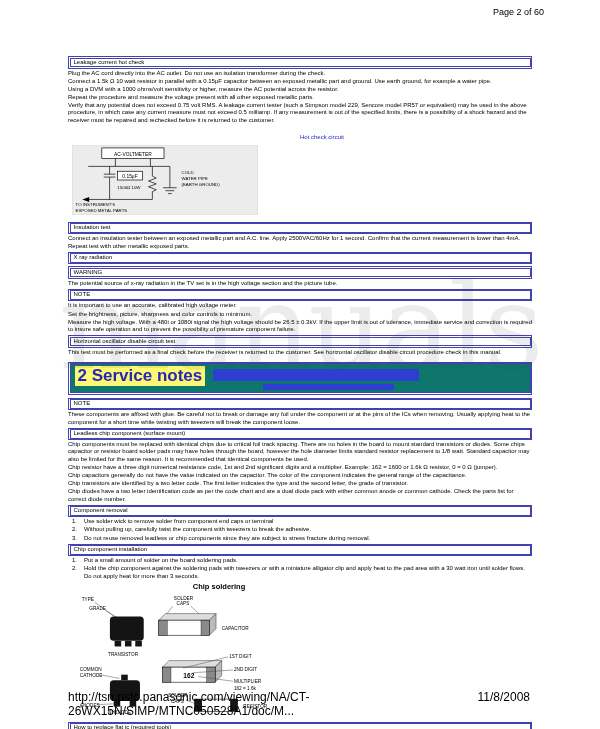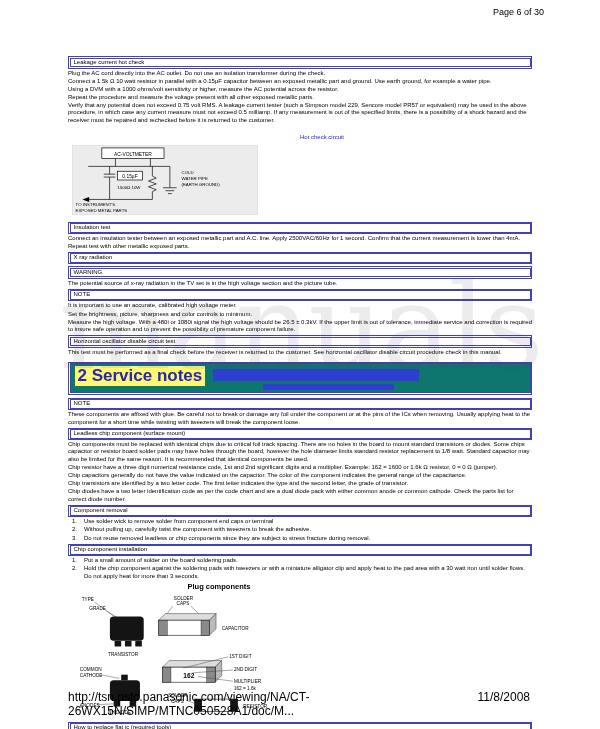--- a/index.html
+++ b/index.html
@@ -43,21 +43,21 @@
   svg .cap-top{fill:#dddddd;stroke:#000;stroke-width:0.4;}
   svg .cap-side{fill:#bbbbbb;stroke:#000;stroke-width:0.4;}
   svg .ll{stroke:#444;stroke-width:0.5;fill:none;}
   .footer{position:absolute;left:68px;right:70px;bottom:11px;display:flex;justify-content:space-between;font-size:12px;z-index:2;}
 </style>
 </head>
 <body>
 
 <div>
 
-  <div class="page-num">Page 6 of 30</div>
+  <div class="page-num">Page 2 of 60</div>
   <div class="watermark">manuals</div>
 
   <div class="content">
 
     <div class="hd">
       <div class="in">Leakage current hot check</div>
     </div>
     <div class="p">Plug the AC cord directly into the AC outlet. Do not use an isolation transformer during the check.</div>
     <div class="p">Connect a 1.5k Ω 10 watt resistor in parallel with a 0.15μF capacitor between an exposed metallic part and ground. Use earth ground, for example a water pipe.</div>
     <div class="p">Using a DVM with a 1000 ohms/volt sensitivity or higher, measure the AC potential across the resistor.</div>
@@ -173,21 +173,21 @@
     <div class="li">
       <span class="n">1.</span>
       <span class="t">Put a small amount of solder on the board soldering pads.</span>
     </div>
     <div class="li">
       <span class="n">2.</span>
       <span class="t">Hold the chip component against the soldering pads with tweezers or with a miniature alligator clip and apply heat to the pad area with a 30 watt iron until solder flows. Do not apply heat for more than 3 seconds.</span>
     </div>
 
     <div class="chipwrap">
-      <div class="chip-title">Plug components</div>
+      <div class="chip-title">Chip soldering</div>
       <svg viewBox="0 0 300 132" width="282" height="124" xmlns="http://www.w3.org/2000/svg">
 
         <text class="t5" x="6" y="10">TYPE</text>
         <text class="t5" x="14" y="19">GRADE</text>
         <g>
           <line class="ll" x1="20" y1="11" x2="42" y2="27"></line>
           <line class="ll" x1="32" y1="20" x2="50" y2="31"></line>
         </g>
         <rect class="blk" x="36" y="26" width="36" height="26" rx="4"></rect>
         <rect class="blk" x="41" y="52" width="7" height="6"></rect>

